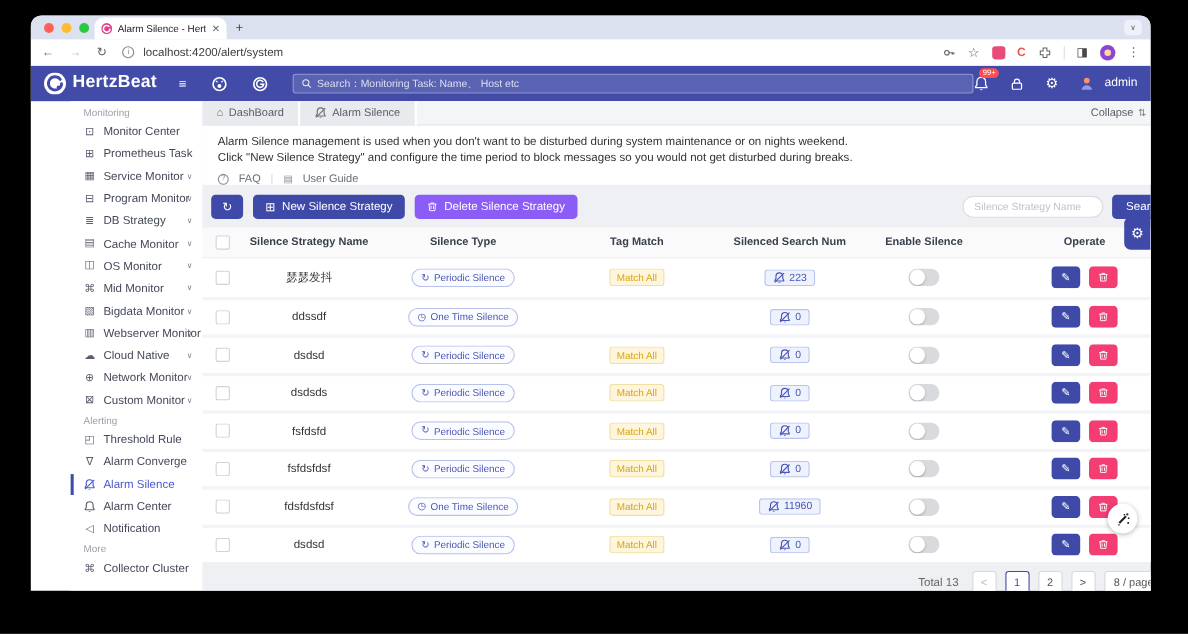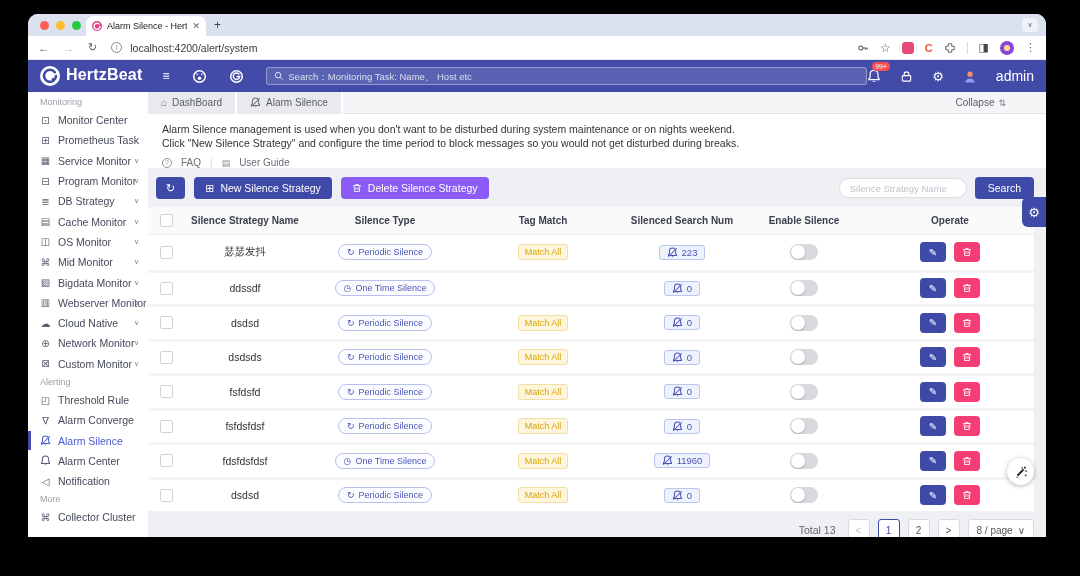--- a/index.html
+++ b/index.html
@@ -51,24 +51,24 @@
     border:1px solid rgba(255,255,255,.35); border-radius:3px; display:flex; align-items:center;
     padding:0 7px; gap:5px; }
   .hsearch input { background:transparent; border:none; outline:none; color:rgba(255,255,255,.9);
     font-size:9.5px; width:100%; font-family:inherit; }
   .hsearch input::placeholder { color:rgba(255,255,255,.78); }
   .hright { margin-left:auto; display:flex; align-items:center; gap:19px; }
   .bell-wrap { position:relative; }
   .nbadge { position:absolute; top:-7px; left:5px; background:#ff4d4f; color:#fff; font-size:7px;
     padding:1px 3px; border-radius:7px; line-height:1; }
   .gear-g { font-size:13px; }
-  .admin { display:flex; align-items:flex-end; gap:19px; font-size:14px; }
-
-  
-  .appbody { display:flex; height:445px; }
+  .admin { display:flex; align-items:flex-start; gap:9px; font-size:11px; }
+
+  
+  .appbody { display:flex; height:445px;padding-left:36px; }
   .sidebar { width:120px; background:#fff; padding-top:2px; overflow:hidden; flex:none; }
   .sb-label { height:16px; line-height:16px; padding-left:12px; font-size:9px; color:#9aa0ab; }
   .sb-item { height:20.3px; display:flex; align-items:center; padding-left:12px; gap:7px;
     font-size:10.5px; color:#45495a; position:relative; cursor:pointer; }
   .sb-icon { font-size:10px; width:11px; color:#5a5e70; display:flex; align-items:center; justify-content:center; }
   .sb-text { white-space:nowrap; }
   .sb-chev { position:absolute; right:9px; font-size:7px; color:#7a7e8c; }
   .sb-item.active { color:#4c59cf; }
   .sb-item.active .sb-icon { color:#4c59cf; }
   .sb-item.active::before { content:""; position:absolute; left:0; top:1px; bottom:1px; width:3px; background:#424ca8; }

